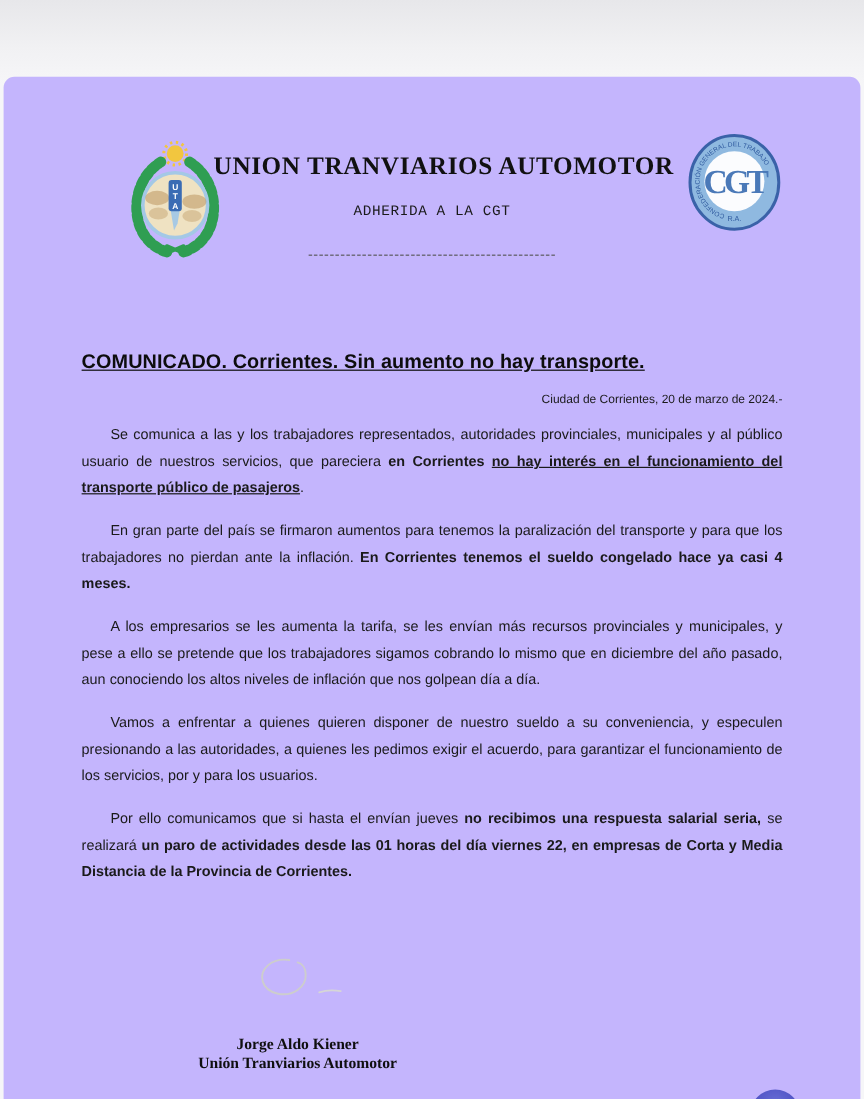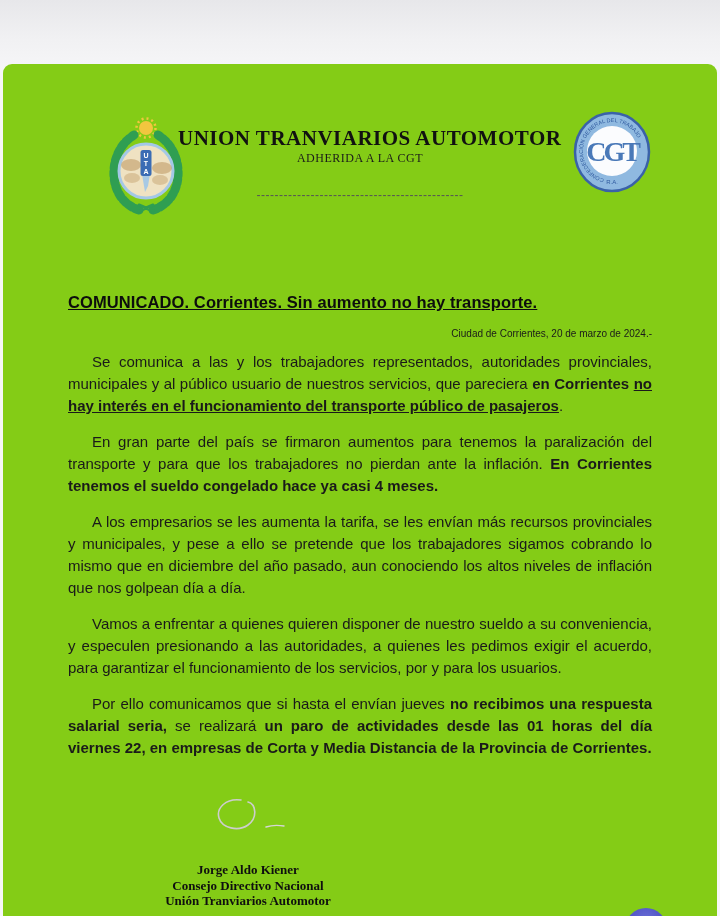--- a/index.html
+++ b/index.html
@@ -5,56 +5,56 @@
   * { margin:0; padding:0; box-sizing:border-box; }
   html,body { width:720px; height:916px; overflow:hidden; }
   body {
     font-family:"Liberation Sans", sans-serif;
     background:linear-gradient(180deg,#e7e7ea 0px,#f1f1f3 40px,#f6f6f8 70px,#f6f6f8 100%);
     position:relative;
     color:#151515;
   }
   .page {
     position:absolute; left:3px; right:3px; top:64px; height:852px;
-    background:#84cc16;
+    background:#c4b5fd;
     border-radius:9px 9px 0 0;
   }
   
   .header-center {
     position:absolute; left:175px; right:175px; top:62px;
     text-align:center;
   }
   .org-title {
     font-family:"Liberation Serif", serif;
     font-weight:700; font-size:21px; letter-spacing:.5px; color:#111;
     white-space:nowrap;
   }
   .org-sub {
-    font-family:Liberation Serif, serif;
-    font-size:12px; letter-spacing:.5px; color:#1a1a1a; 
+    font-family:Liberation Mono, monospace;
+    font-size:12px; letter-spacing:.5px; color:#1a1a1a; margin-top:18px;
   }
   .separator {
     font-size:12px; color:#555; letter-spacing:.5px; margin-top:22px;
     white-space:nowrap;
   }
   .uta-logo { position:absolute; left:106px; top:52px; }
   .cgt-logo { position:absolute; left:570px; top:47px; }
   
   .content {
     position:absolute; left:65px; right:65px; top:190px;
   }
   .heading {
     font-size:16.5px; font-weight:700; text-decoration:underline;
     margin-bottom:16px; letter-spacing:.1px; color:#0d0d0d;margin-top:39px;
   }
   .dateline {
     font-size:10px; text-align:right; margin-bottom:12px; color:#1a1a1a;
   }
   p.para {
-    font-size:15px; line-height:22px; text-align:justify;
+    font-size:12px; line-height:22px; text-align:justify;
     text-indent:24px; margin-bottom:14px; color:#1a1a1a;
   }
   p.para span.b { font-weight:700; }
   p.para span.u { text-decoration:underline; }
   
   .scribble { position:absolute; left:140px; top:540px; }
   .sig-block {
     position:absolute; left:30px; top:608px; width:300px;
     text-align:center;
     font-family:"Liberation Serif", serif;
@@ -126,20 +126,19 @@
     <p class="para"><span>Vamos a enfrentar a quienes quieren disponer de nuestro sueldo a su conveniencia, y especulen presionando a las autoridades, a quienes les pedimos exigir el acuerdo, para garantizar el funcionamiento de los servicios, por y para los usuarios.</span></p>
     <p class="para"><span>Por ello comunicamos que si hasta el envían jueves </span><span class="b">no recibimos una respuesta salarial seria,</span><span> se realizará </span><span class="b">un paro de actividades desde las 01 horas del día viernes 22, en empresas de Corta y Media Distancia de la Provincia de Corrientes.</span></p>
 
     <svg class="scribble" width="110" height="50" viewBox="0 0 110 50">
       <path d="M33,6 C18,4 8,14 11,24 C14,34 30,38 40,31 C50,24 48,10 40,8" fill="none" stroke="#cdcdcd" stroke-width="1.6" stroke-linecap="round"></path>
       <path d="M58,33 C64,31 70,31 76,32" fill="none" stroke="#d6d6d6" stroke-width="1.4" stroke-linecap="round"></path>
     </svg>
 
     <div class="sig-block">
       <div>Jorge Aldo Kiener</div>
-      <div>Consejo Directivo Nacional</div>
       <div>Unión Tranviarios Automotor</div>
     </div>
   </div>
 
 </div>
 
 <div class="fab"></div>
 
 </body></html>

